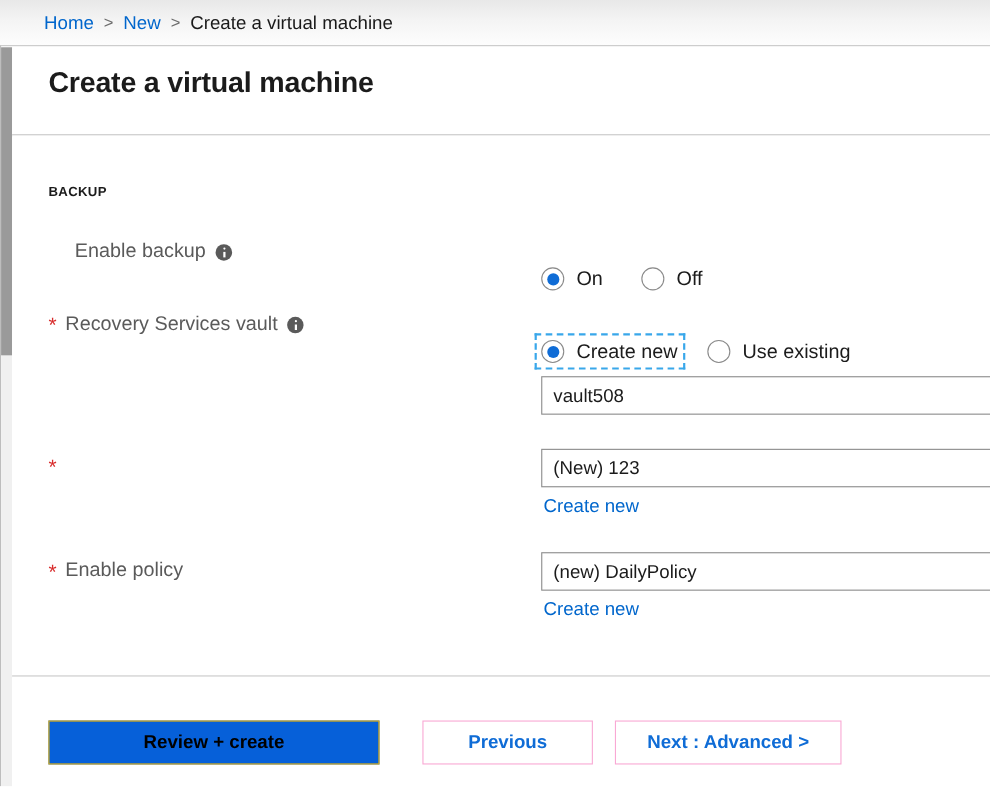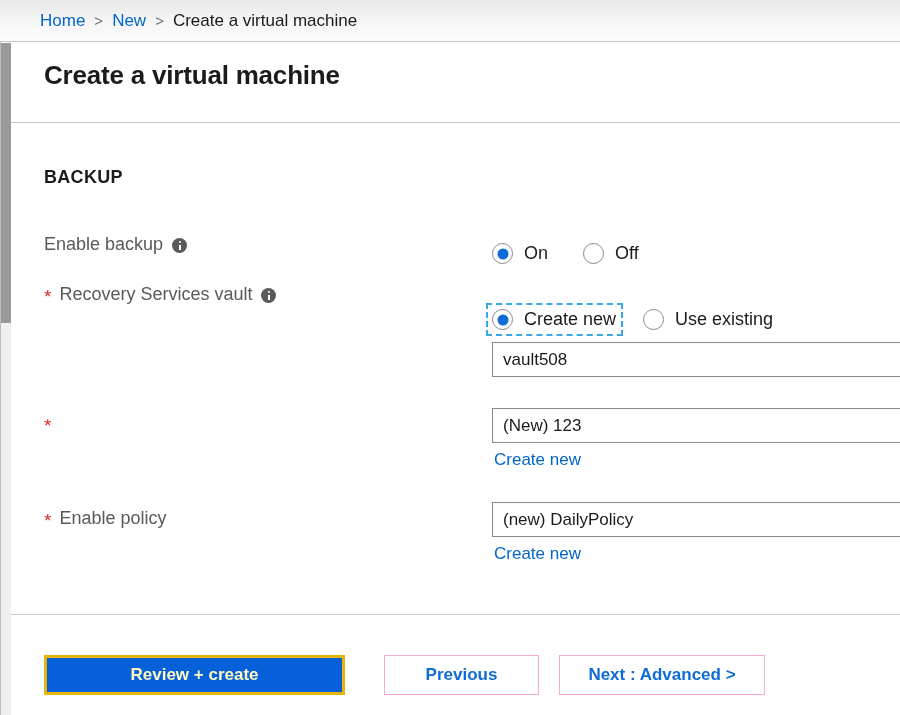--- a/index.html
+++ b/index.html
@@ -108,21 +108,21 @@
     height: 491px;
     background: #ffffff;
     border-bottom: 1px solid #c8c8c8;
     box-sizing: border-box;
   }
 
   .section-header {
     position: absolute;
     left: 33px;
     top: 43px;
-    font-size: 18px;
+    font-size: 12px;
     font-weight: bold;
     color: #1b1b1b;
     letter-spacing: 0.3px;
   }
 
   .row {
     position: absolute;
     left: 0;
     width: 889px;
   }
@@ -259,22 +259,22 @@
     box-sizing: border-box;
     cursor: pointer;
     border-radius: 0;
     display: flex;
     align-items: center;
     justify-content: center;
     white-space: nowrap;
   }
   .btn-primary {
     background: #0660d9;
-    color: #fef9c3;
-    border: 3px solid #eab308;
+    color: #000000;
+    border: 1px solid #eab308;
   }
   .btn-secondary {
     background: #ffffff;
     color: #0f6cd6;
     border: 1px solid #f9a8d4;
   }
 </style>
 </head>
 <body>
 
@@ -296,21 +296,21 @@
 
   <div class="title-block">
     <div class="page-title">Create a virtual machine</div>
   </div>
 
   <div class="form-body">
 
     <div class="section-header">BACKUP</div>
 
     <div class="row" style="top:86px;height:42px;">
-      <div class="row-label" style="top:24px;">
+      <div class="row-label" style="top:8px;margin-left:24px;">
         <span>Enable backup</span>
         <span class="info-icon"></span>
       </div>
       <div class="radio-group" style="left:476px;top:2px;">
         <div class="radio-opt">
           <span class="radio-circle checked"></span>
           <span class="radio-label">On</span>
         </div>
         <div class="radio-opt" style="margin-left:24px;">
           <span class="radio-circle"></span>

